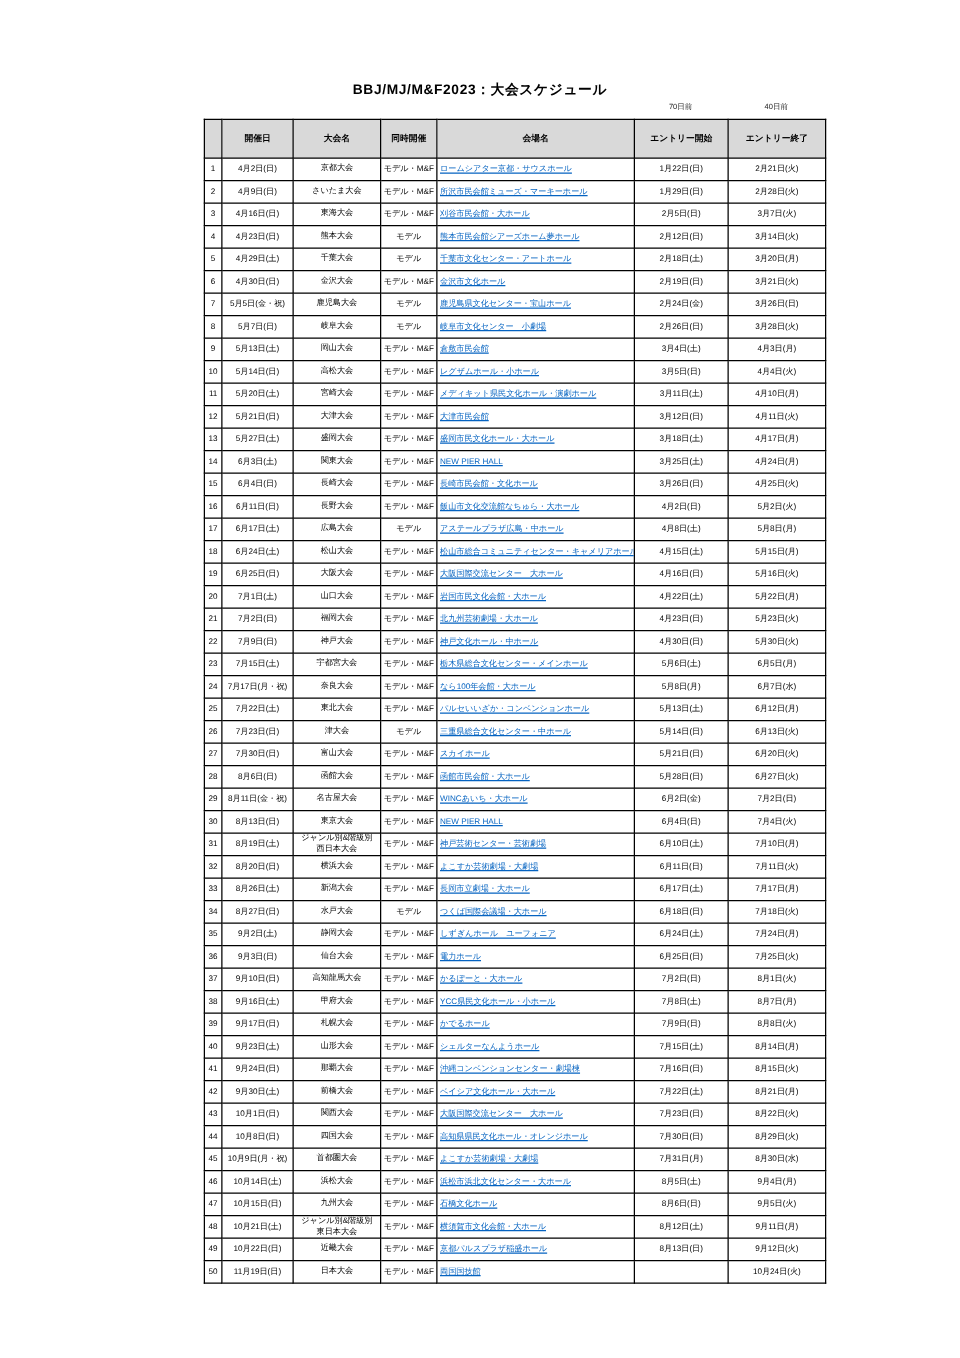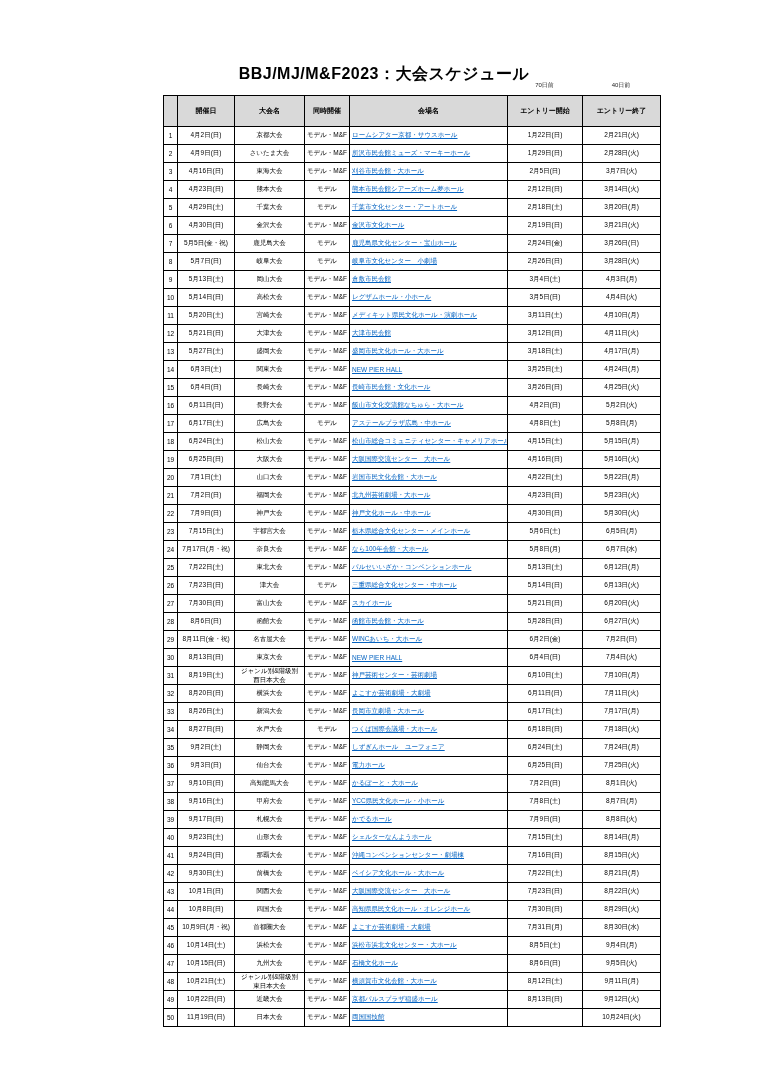--- a/index.html
+++ b/index.html
@@ -2,21 +2,21 @@
 <html><head>
 <meta charset="utf-8">
 <style>
   html,body{margin:0;padding:0;}
   body{
     width:768px;height:1086px;background:#ffffff;position:relative;
     font-family:"Liberation Sans","DejaVu Sans",sans-serif;color:#000;
   }
   .page-title{
     position:absolute;top:64px;left:0;width:768px;text-align:center;
-    font-size:16px;font-weight:bold;letter-spacing:.5px;
+    font-size:11px;font-weight:bold;letter-spacing:.5px;
   }
   .notes{position:absolute;left:163px;top:81px;width:497px;height:11px;font-size:6px;color:#222;}
   .note-start{position:absolute;left:344px;width:75px;text-align:center;}
   .note-end{position:absolute;left:419px;width:78px;text-align:center;}
   table.sched{
     position:absolute;left:163px;top:95px;width:497px;
     border-collapse:collapse;table-layout:fixed;
     font-size:6.5px;
   }
   table.sched{border:1.5px solid #000;}

